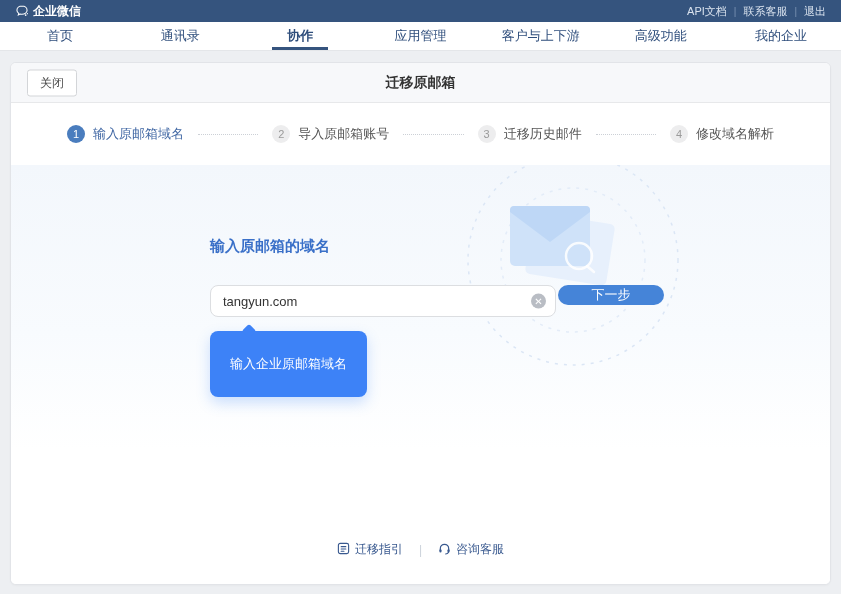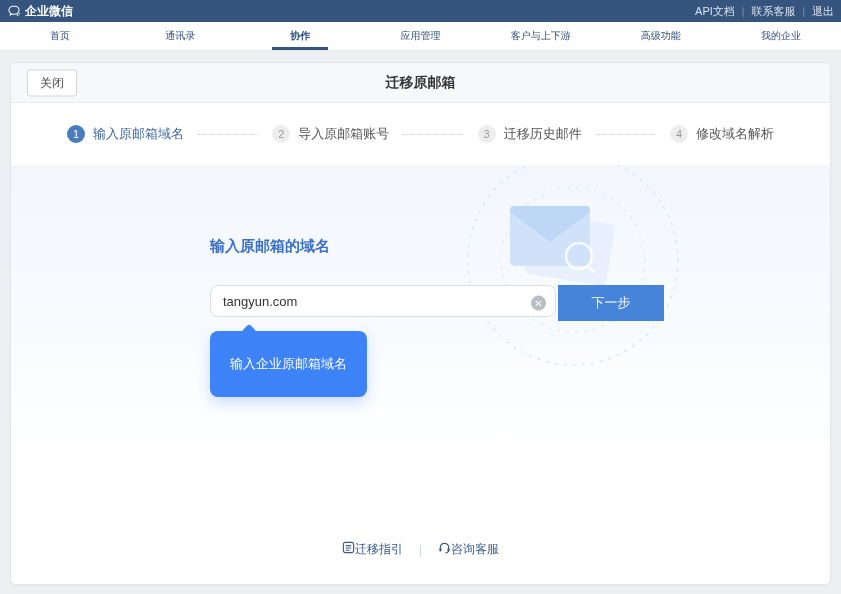--- a/index.html
+++ b/index.html
@@ -4,30 +4,30 @@
 <style>
   :root{
     --topbar:#35547e; --accent:#4584d8; --tooltip:#3d82f7;
     --step-active:#4a7dbe; --heading:#3a70c8; --link:#39598f;
   }
   *{box-sizing:border-box;margin:0;padding:0;}
   html,body{width:841px;height:594px;overflow:hidden;}
   body{font-family:"Liberation Sans","DejaVu Sans",sans-serif;background:#edeff2;position:relative;}
 
   
-  .topbar{height:22px;background:var(--topbar);display:flex;align-items:center;padding:0 7px;color:#fff;}
+  .topbar{height:22px;background:var(--topbar);display:flex;align-items:center;padding:0 15px;color:#fff;}
   .logo{display:flex;align-items:center;gap:4px;font-size:12px;font-weight:bold;color:#fff;}
   .logo svg{display:block;}
   .topbar-right{margin-left:auto;display:flex;align-items:center;font-size:11px;color:#d9e2ee;}
   .topbar-right a{color:#d9e2ee;text-decoration:none;cursor:pointer;}
   .topbar-sep{margin:0 7px;color:#7a92b3;font-size:10px;}
 
   
   .nav{height:29px;background:#fff;display:flex;border-bottom:1px solid #e4e6e9;}
-  .nav-tab{flex:1;display:flex;align-items:center;justify-content:center;font-size:10px;color:#2f4e7c;cursor:pointer;position:relative;}
+  .nav-tab{flex:1;display:flex;align-items:center;justify-content:center;font-size:13px;color:#2f4e7c;cursor:pointer;position:relative;}
   .nav-tab.active{font-weight:bold;}
   .nav-tab.active::after{content:"";position:absolute;bottom:0;left:50%;transform:translateX(-50%);width:56px;height:3px;background:var(--topbar);}
 
   
   .card{position:absolute;left:10px;right:10px;top:62px;bottom:9px;background:#fff;border:1px solid #e2e4e8;border-radius:6px;display:flex;flex-direction:column;overflow:hidden;box-shadow:0 1px 2px rgba(0,0,0,0.03);}
   .card-header{height:40px;background:#f7f8fa;border-bottom:1px solid #e7e8ea;position:relative;flex:none;}
   .close-btn{position:absolute;left:16px;top:50%;transform:translateY(-50%);background:#fff;border:1px solid #d3d5d8;border-radius:3px;font-size:12px;color:#4a4a4a;padding:4px 12px;cursor:pointer;font-family:inherit;}
   .card-title{position:absolute;left:0;right:0;top:0;bottom:0;display:flex;align-items:center;justify-content:center;font-size:14px;font-weight:bold;color:#333;}
 
   
@@ -40,27 +40,27 @@
   .step-line{flex:1;border-top:1px dotted #ccd0d6;margin:0 14px;height:0;}
 
   
   .content{flex:1;position:relative;overflow:hidden;background:linear-gradient(180deg,#f3f7fc 0%,#f8fbfe 40%,#ffffff 68%);}
   .illustration{position:absolute;left:400px;top:-35px;width:310px;height:270px;pointer-events:none;}
   .main-heading{position:absolute;left:199px;top:72px;font-size:15px;font-weight:bold;color:var(--heading);}
   .input-row{position:absolute;left:199px;top:120px;display:flex;}
   .domain-wrap{position:relative;width:346px;}
   .domain-input{width:346px;height:32px;border:1px solid #dcdee1;border-radius:8px;background:#fff;font-size:13px;color:#333;padding:0 32px 0 12px;outline:none;font-family:inherit;}
   .clear-icon{position:absolute;right:10px;top:50%;transform:translateY(-50%);width:15px;height:15px;border-radius:50%;background:#b9bdc4;color:#fff;font-size:10px;line-height:15px;text-align:center;cursor:pointer;}
-  .next-btn{width:106px;height:36px;margin-left:2px;background:var(--accent);color:#fff;border:none;border-radius:0;font-size:13px;cursor:pointer;font-family:inherit;}
+  .next-btn{width:106px;height:20px;margin-left:2px;background:var(--accent);color:#fff;border:none;border-radius:10px;font-size:13px;cursor:pointer;font-family:inherit;}
   .tooltip{position:absolute;left:199px;top:166px;background:var(--tooltip);color:#fff;font-size:13px;padding:24px 20px;border-radius:8px;box-shadow:0 6px 14px rgba(61,130,247,0.25);}
   .tooltip::before{content:"";position:absolute;top:-5px;left:34px;width:10px;height:10px;background:var(--tooltip);transform:rotate(45deg);border-radius:2px;}
 
   
   .footer-links{position:absolute;left:0;right:0;bottom:26px;display:flex;align-items:center;justify-content:center;font-size:12px;color:var(--link);}
-  .footer-link{display:flex;align-items:flex-start;cursor:pointer;color:var(--link);}
+  .footer-link{display:flex;align-items:flex-end;gap:5px;cursor:pointer;color:var(--link);}
   .footer-sep{margin:0 16px;color:#ccd2db;}
 </style>
 </head>
 <body>
 
 <div class="topbar">
   <div class="logo">
     <span>
       <svg width="14" height="14" viewBox="0 0 16 16">
         <path d="M8 2.2c-3.2 0-5.8 2.1-5.8 4.8 0 1.5.8 2.8 2.1 3.7l-.5 1.8 2-1a7 7 0 0 0 2.2.3c3.2 0 5.8-2.1 5.8-4.8S11.2 2.2 8 2.2z" fill="none" stroke="#fff" stroke-width="1.2"></path>

